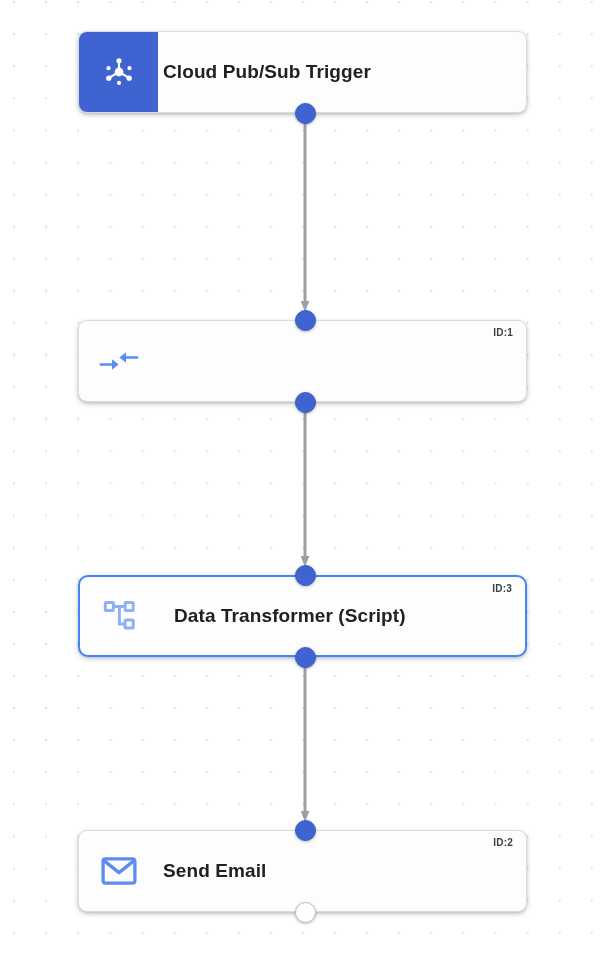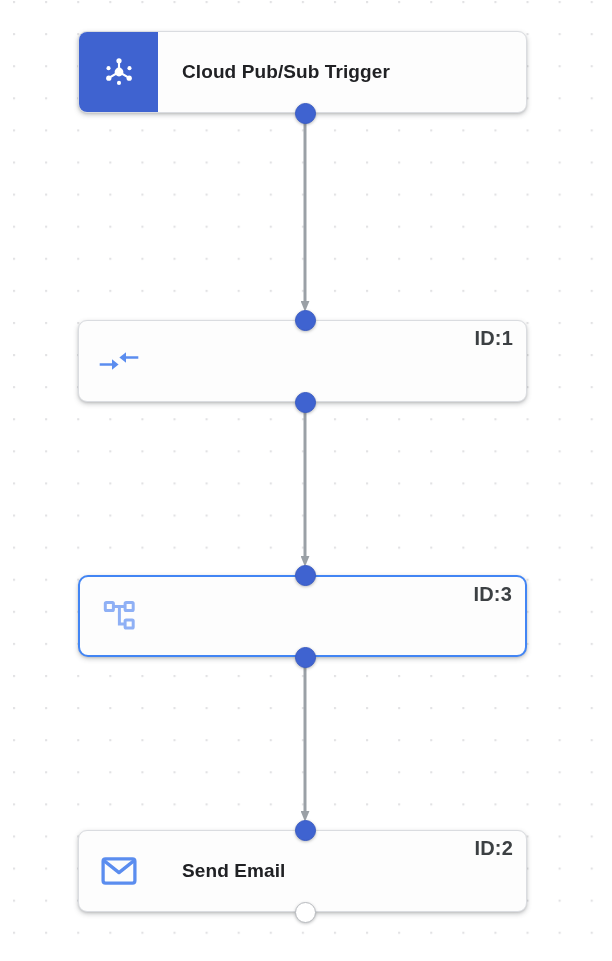--- a/index.html
+++ b/index.html
@@ -74,29 +74,29 @@
     justify-content: center;
     flex: 0 0 auto;
   }
 
   .node-title {
     font-size: 19px;
     font-weight: bold;
     color: #202124;
     letter-spacing: 0.1px;
     white-space: nowrap;
-    margin-left: 24px;
+    margin-left: 5px;
   }
   .node.selected .node-title { margin-left: 15px; }
 
   .node-id {
     position: absolute;
     top: 6px;
     right: 13px;
-    font-size: 20px;
+    font-size: 10px;
     font-weight: 600;
     color: #3c4043;
     letter-spacing: 0.2px;
   }
 
   
   .port {
     position: absolute;
     width: 21px;
     height: 21px;
@@ -182,20 +182,21 @@
       <svg width="36" height="36" viewBox="0 0 24 24" aria-hidden="true">
         <g fill="none" stroke="#8fb0f5" stroke-width="2">
           <rect x="2.2" y="3" width="5.4" height="5.4" rx="0.7"></rect>
           <rect x="15.4" y="3" width="5.4" height="5.4" rx="0.7"></rect>
           <rect x="15.4" y="14.6" width="5.4" height="5.4" rx="0.7"></rect>
           <path d="M7.6 5.7 L15.4 5.7"></path>
           <path d="M11.6 5.7 L11.6 17.3 L15.4 17.3"></path>
         </g>
       </svg>
     </div>
+    <div class="node-title">Data Transformer (Script)</div>
     <div class="node-id">ID:3</div>
   </div>
   <div class="port filled" style="top:564.5px;"></div>
   <div class="port filled" style="top:646.5px;"></div>
 
   <div class="node" style="top:830px;">
     <div class="icon-plain">
       <svg width="36" height="30" viewBox="0 0 24 20" aria-hidden="true">
         <rect x="1.4" y="1.9" width="21.2" height="16.2" rx="1.6" fill="none" stroke="#5b8def" stroke-width="2.2"></rect>
         <path d="M2.6 3.6 L12 11.1 L21.4 3.6" fill="none" stroke="#5b8def" stroke-width="2.2" stroke-linecap="round" stroke-linejoin="round"></path>

